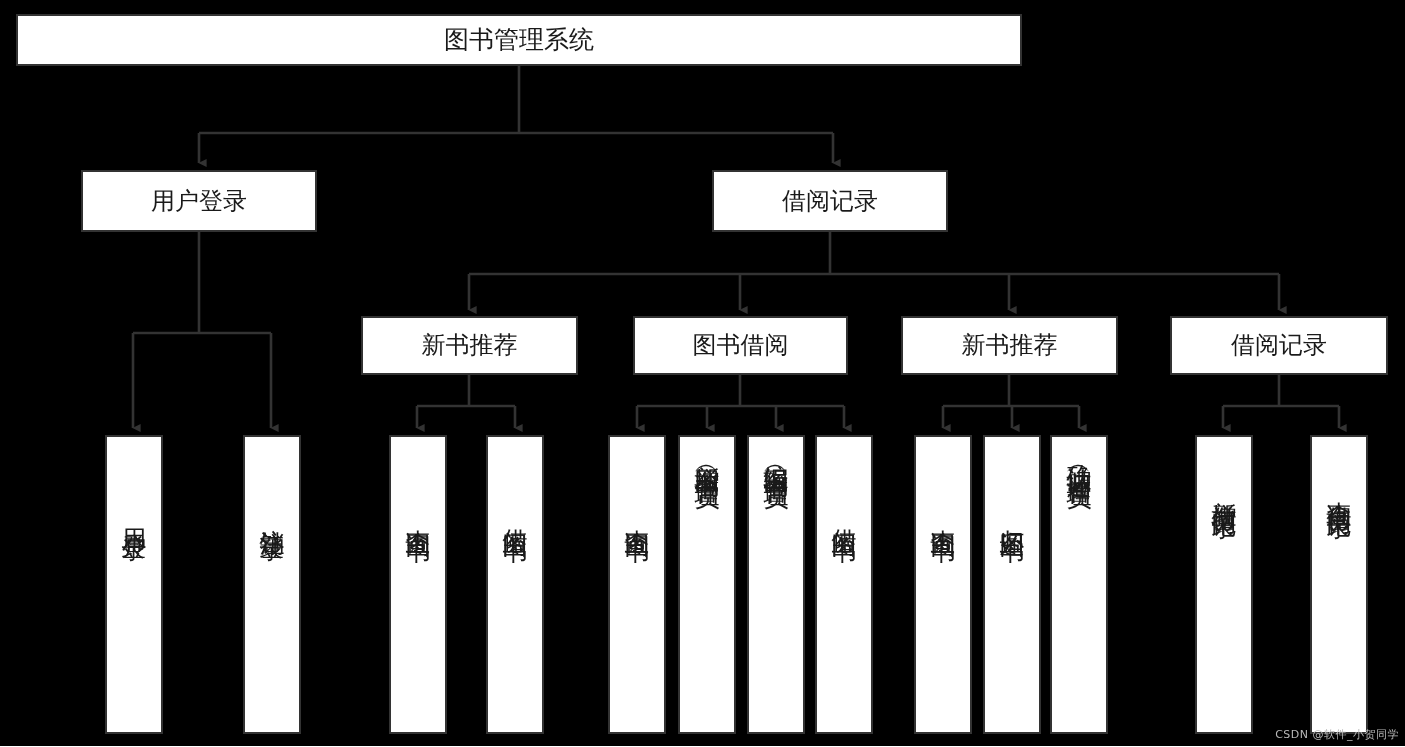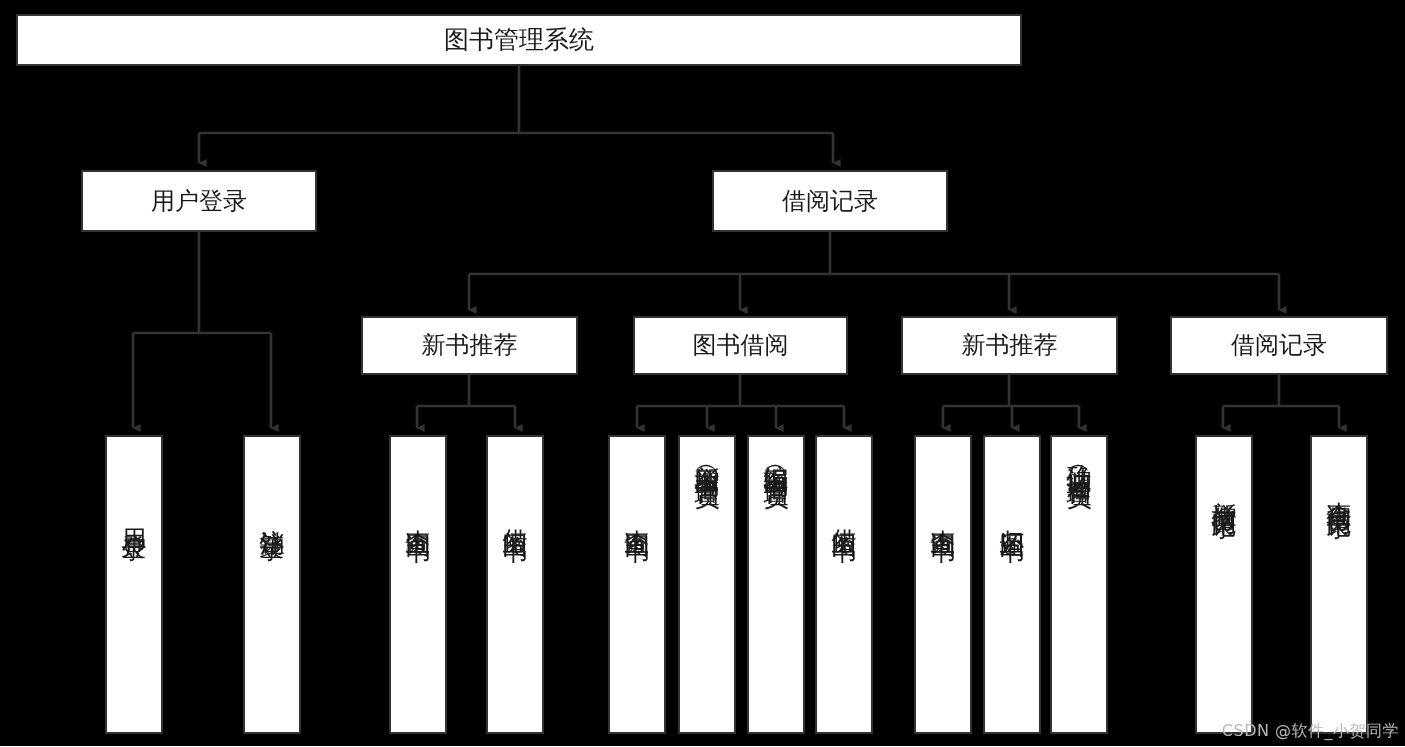--- a/index.html
+++ b/index.html
@@ -56,21 +56,21 @@
     writing-mode: vertical-rl;
     text-orientation: upright;
     font-size: 25px;
     letter-spacing: 3px;
     line-height: 1;
   }
   .watermark {
     position: absolute;
     right: 6px;
     bottom: 4px;
-    font-size: 16px;
+    font-size: 11px;
     color: #b8b8b8;
     white-space: nowrap;
     letter-spacing: 0.5px;
   }
 </style>
 </head>
 <body>
 
 <div id="diagram-root">
 

